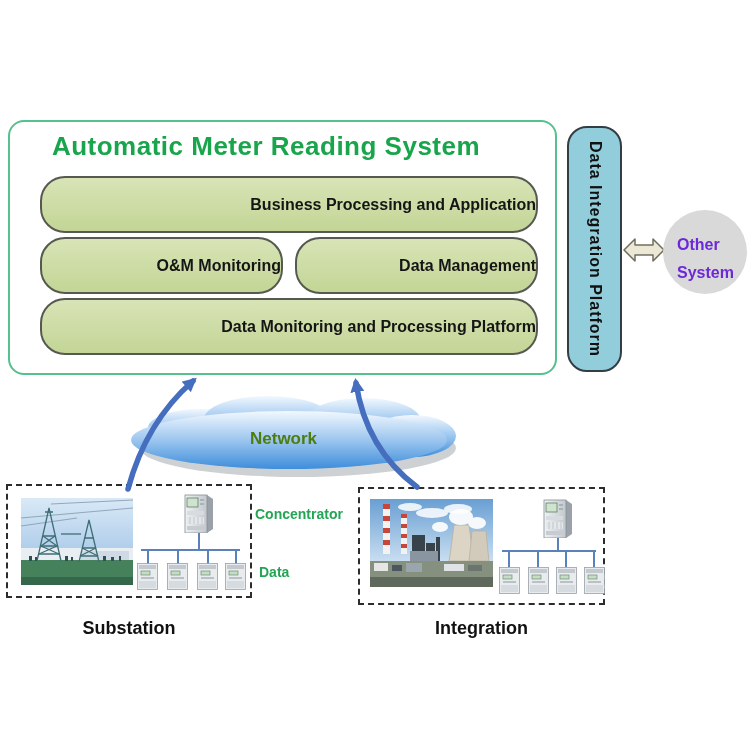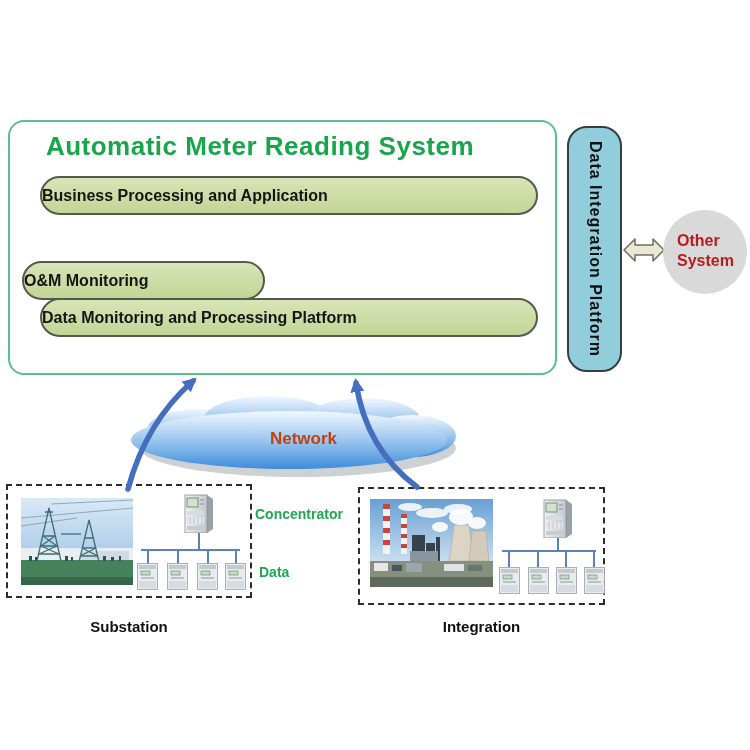--- a/index.html
+++ b/index.html
@@ -9,30 +9,30 @@
   }
   .abs{position:absolute;}
 
   
   .main-box{
     left:8px;top:120px;width:545px;height:251px;
     border:2px solid #56c08e;border-radius:16px;background:#ffffff;z-index:3;
   }
   .amr-title{
     position:absolute;left:0px;top:9px;width:500px;text-align:center;
-    font-size:26px;font-weight:bold;color:#19a54b;letter-spacing:0.5px;
+    font-size:26px;font-weight:bold;color:#19a54b;letter-spacing:0.5px;padding-left:6px;
   }
   .pill{
-    position:absolute;height:39px;border:2px solid #56594f;border-radius:25px;
+    position:absolute;height:57px;border:2px solid #56594f;border-radius:25px;
     background:linear-gradient(#d8e4b6,#c3d596);
-    display:flex;align-items:center;justify-content:flex-start;
+    display:flex;align-items:center;justify-content:flex-end;
     font-size:16px;font-weight:bold;color:#151515;box-sizing:border-box;
   }
   .pill-business{left:30px;top:54px;width:498px;}
-  .pill-om{left:12px;top:115px;width:243px;margin-top:24px;}
+  .pill-om{left:30px;top:115px;width:243px;}
   .pill-dm{left:285px;top:115px;width:243px;}
   .pill-daq{left:30px;top:176px;width:498px;}
 
   
   .dip-box{
     left:567px;top:126px;width:55px;height:246px;
     background:#92cddc;border:2.5px solid #333d44;border-radius:20px;
     box-sizing:border-box;z-index:3;
   }
   .dip-text{
@@ -41,33 +41,33 @@
     white-space:nowrap;font-size:16px;font-weight:bold;color:#111;letter-spacing:1px;
   }
 
   
   .other-circle{
     left:663px;top:210px;width:84px;height:84px;border-radius:50%;
     background:#d9d9d9;z-index:2;
   }
   .other-text{
     position:absolute;left:14px;top:21px;width:62px;
-    font-size:16px;font-weight:bold;color:#b91c1c;line-height:20px;
+    font-size:16px;font-weight:bold;color:#6d28d9;line-height:28px;
   }
 
   
   .net-label{
-    left:237px;top:429px;width:100px;text-align:right;
-    font-size:17px;font-weight:bold;color:#c2410c;z-index:4;
+    left:250px;top:429px;width:100px;text-align:left;
+    font-size:17px;font-weight:bold;color:#4d7c0f;z-index:4;
   }
   .green-label{
     font-size:14px;font-weight:bold;color:#23a555;text-align:left;z-index:4;
   }
   .site-label{
-    font-size:15px;font-weight:bold;color:#111;text-align:center;z-index:4;
+    font-size:18px;font-weight:bold;color:#111;text-align:center;z-index:4;
   }
 
   
   .site-box{
     border:2px dashed #2c2c2c;background:#ffffff;box-sizing:border-box;z-index:2;
   }
   .site-box > *{position:absolute;}
   .line{background:#5a82b9;}
 
   .cloud-wrap{left:120px;top:390px;z-index:1;}
@@ -113,20 +113,23 @@
   </svg>
 
   <div class="abs main-box">
     <div class="amr-title">Automatic Meter Reading System</div>
     <div class="pill pill-business">
       <span>Business Processing and Application</span>
     </div>
     <div class="pill pill-om">
       <span>O&amp;M Monitoring</span>
     </div>
+    <div class="pill pill-dm">
+      <span>Data Management</span>
+    </div>
     <div class="pill pill-daq">
       <span>Data Monitoring and Processing Platform</span>
     </div>
   </div>
 
   <div class="abs dip-box">
     <span class="dip-text">Data Integration Platform</span>
   </div>
 
   <svg class="abs" style="left:623px;top:235px;z-index:2" width="42" height="30" viewBox="0 0 42 30">

